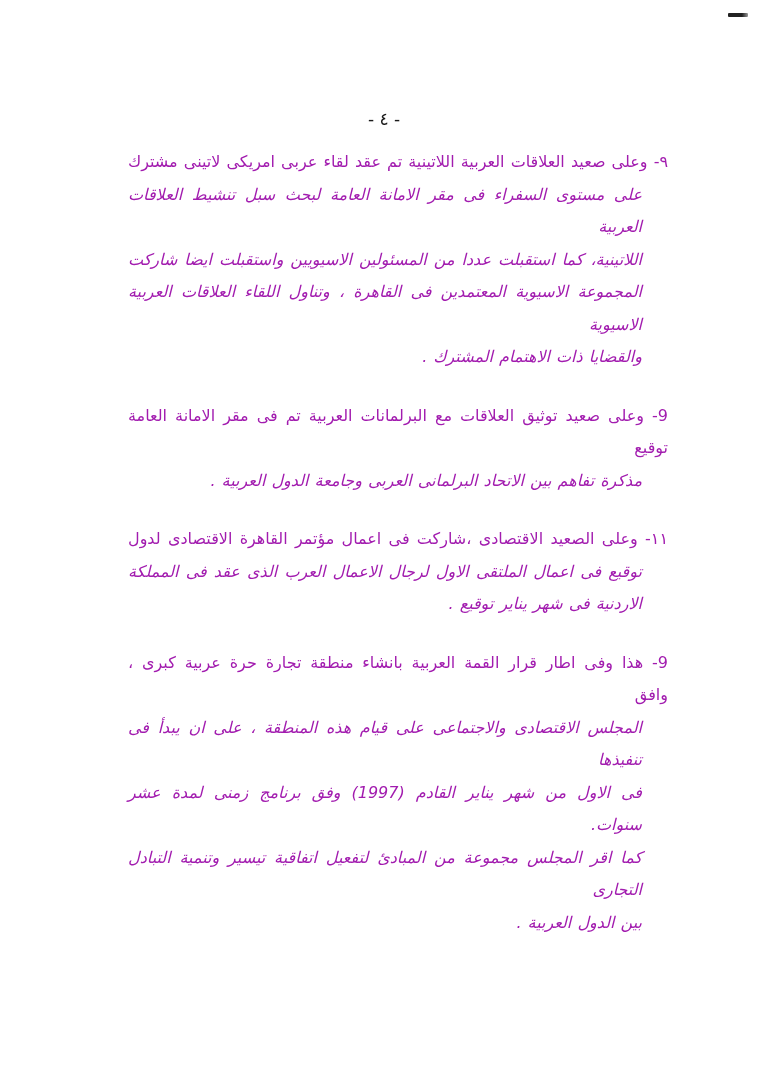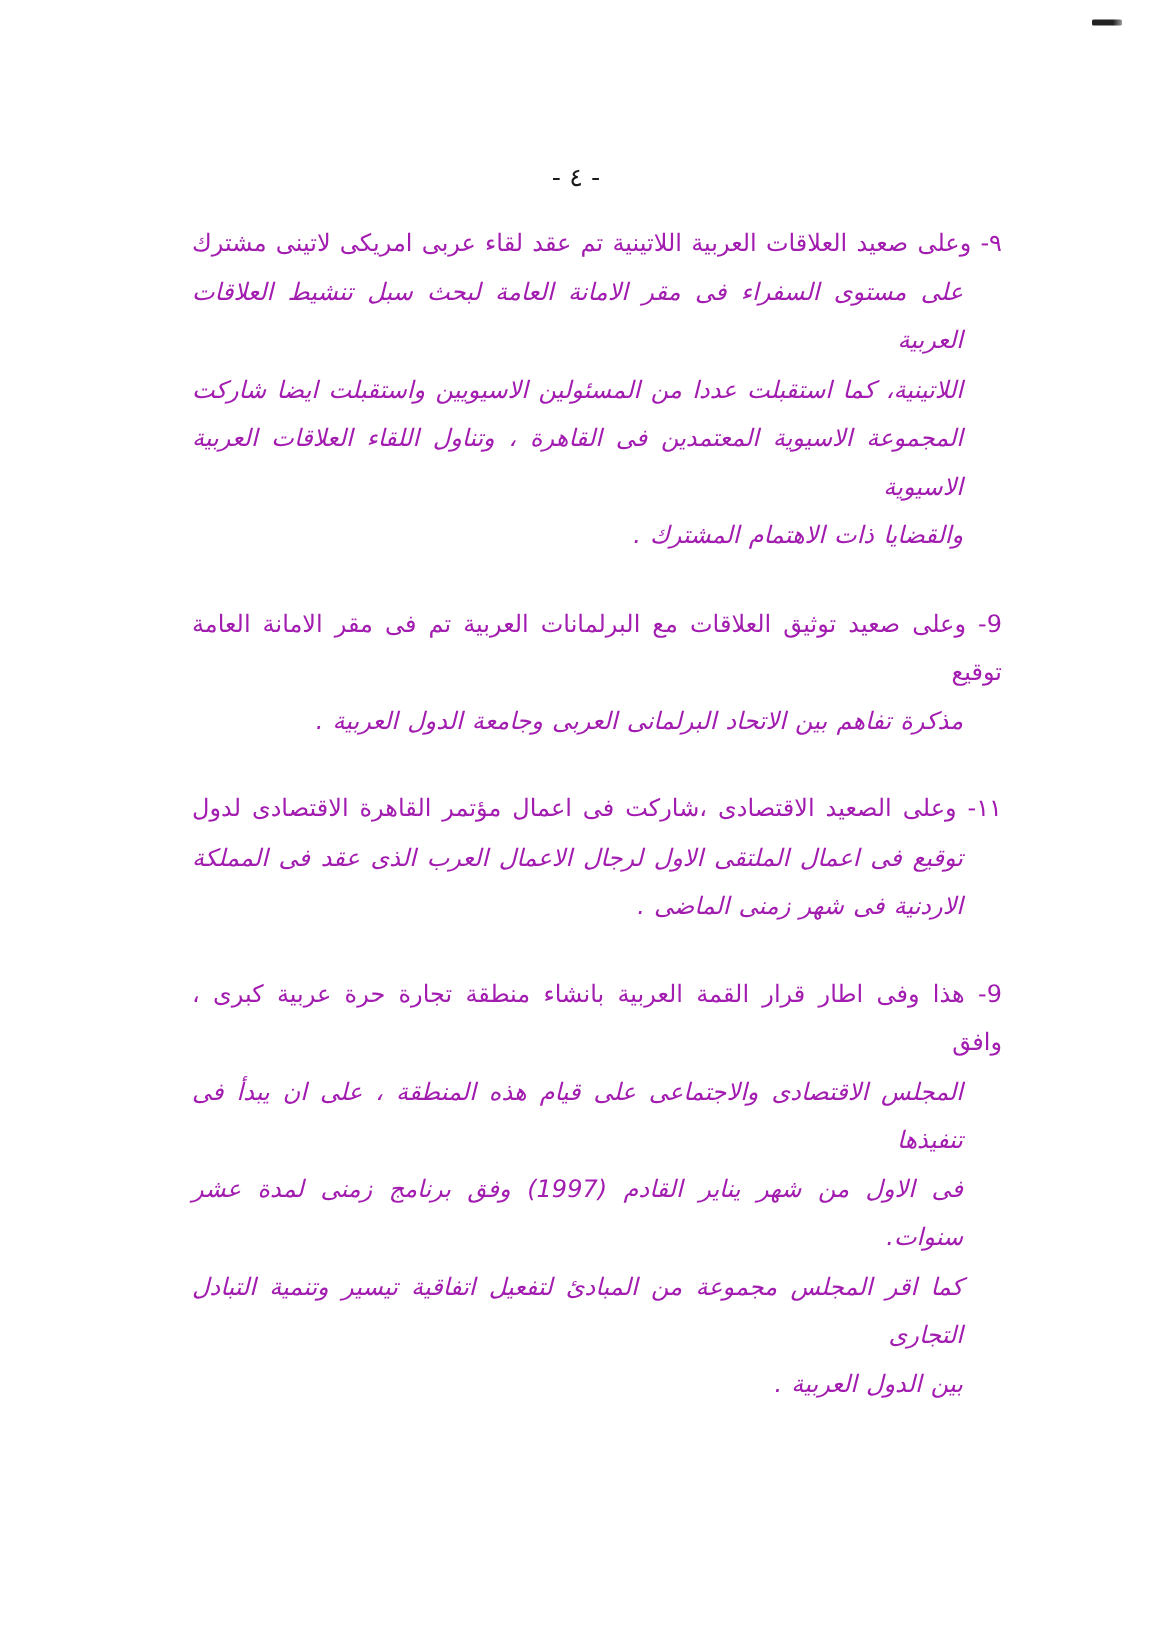--- a/index.html
+++ b/index.html
@@ -88,21 +88,21 @@
     </div>
 
     <div class="para">
       <div class="line"><span class="pnum">9-</span> <span>وعلى صعيد توثيق العلاقات مع البرلمانات العربية تم فى مقر الامانة العامة توقيع</span></div>
       <div class="line cont end">مذكرة تفاهم بين الاتحاد البرلمانى العربى وجامعة الدول العربية .</div>
     </div>
 
     <div class="para">
       <div class="line"><span class="pnum">١١-</span> <span>وعلى الصعيد الاقتصادى ،شاركت فى اعمال مؤتمر القاهرة الاقتصادى لدول</span></div>
       <div class="line cont">توقيع فى اعمال الملتقى الاول لرجال الاعمال العرب الذى عقد فى المملكة</div>
-      <div class="line cont end">الاردنية فى شهر زمنى الماضى .</div>
+      <div class="line cont end">الاردنية فى شهر يناير توقيع .</div>
     </div>
 
     <div class="para">
       <div class="line"><span class="pnum">9-</span> <span>هذا وفى اطار قرار القمة العربية بانشاء منطقة تجارة حرة عربية كبرى ، وافق</span></div>
       <div class="line cont">المجلس الاقتصادى والاجتماعى على قيام هذه المنطقة ، على ان يبدأ فى تنفيذها</div>
       <div class="line cont">فى الاول من شهر يناير القادم (1997) وفق برنامج زمنى لمدة عشر سنوات.</div>
       <div class="line cont">كما اقر المجلس مجموعة من المبادئ لتفعيل اتفاقية تيسير وتنمية التبادل التجارى</div>
       <div class="line cont end">بين الدول العربية .</div>
     </div>
 

